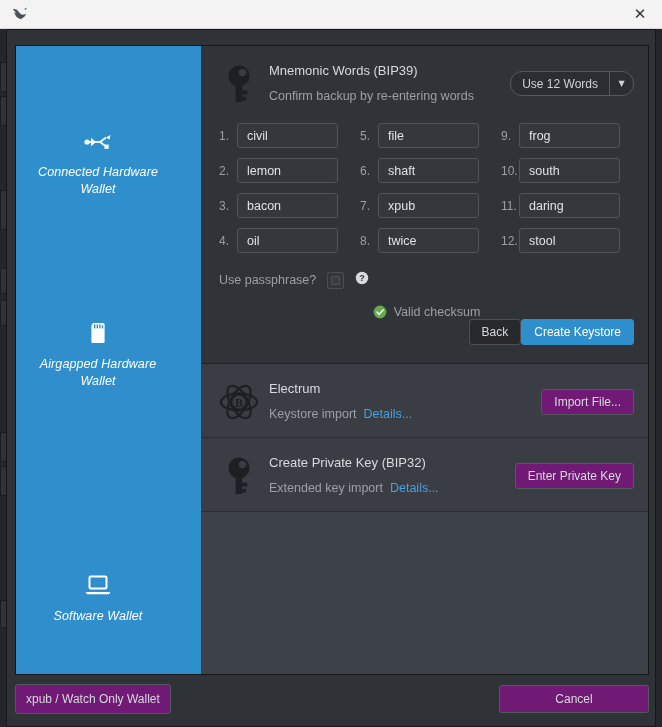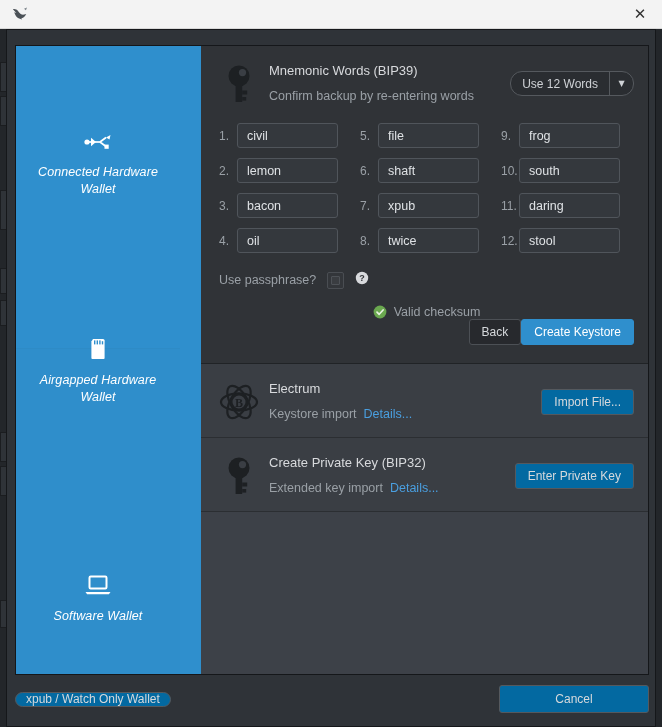--- a/index.html
+++ b/index.html
@@ -58,21 +58,21 @@
   .side-item {
     position: absolute; left: 0; width: 164px;
     display: flex; flex-direction: column; align-items: center;
     color: #ffffff; text-align: center;
     font-size: 12.5px; line-height: 17px;
     letter-spacing: .1px;
   }
   .side-item .ico { margin-bottom: 7px; display:block; }
   .side-item .lbl { padding: 0 16px; }
   #side-connected { top: 86px; }
-  #side-airgapped { top: 292px; }
+  #side-airgapped { top: 276px; }
   #side-software  { top: 528px; }
   
   #sidebar-sel {
     position: absolute; left: 0; top: 303px; width: 164px; height: 327px;
     background: #2f8ecb;
   }
   #sidebar-div1 { position:absolute; left:0; top:302px; width:164px; height:1px; background:#2e8bc6; }
 
   
   #content {
@@ -112,21 +112,21 @@
     display: flex; align-items: center; justify-content: center;
     width: 24px; border-left: 1px solid #55595e;
     color: #cfd2d6; font-size: 8px;
     font-family: "DejaVu Sans", sans-serif;
   }
 
   
   .btn {
     display: inline-flex; align-items: center; justify-content: center;
     height: 26px; padding: 0 12px;
-    background: #0369a1; border: 1px solid #55595e; border-radius: 3px;
+    background: #701a75; border: 1px solid #55595e; border-radius: 3px;
     color: #d6d9dc; font-size: 12px; white-space: nowrap;
   }
   .btn.primary {
     background: #2f8fcd; border-color: #2f8fcd; color: #ffffff;
   }
   .btn.flat { background: #27292d; border-color: #4c5055; }
 
   
   #words-grid {
     display: grid;
@@ -177,21 +177,21 @@
 
   
   .sect-row { border-bottom: 1px solid #2b2e32; background: #3a3e44; }
   #filler { flex: 1; background: #3d4148; }
 
   
   #footer {
     position: absolute; left: 8px; bottom: 12px; width: 634px; height: 30px;
     display: flex; align-items: center;
   }
-  #xpub-btn { height: 15px; padding: 0 10px; font-size: 12px; border-radius: 10px; }
+  #xpub-btn { height: 30px; padding: 0 10px; font-size: 12px; }
   #cancel-btn {
     margin-left: auto; width: 150px; height: 28px; font-size: 12px; text-align: center;
   }
 </style>
 </head>
 <body>
 
 <div id="backdrop">
   <div class="bg-strip" style="top:62px;height:30px;"></div>
   <div class="bg-strip" style="top:96px;height:30px;"></div>

